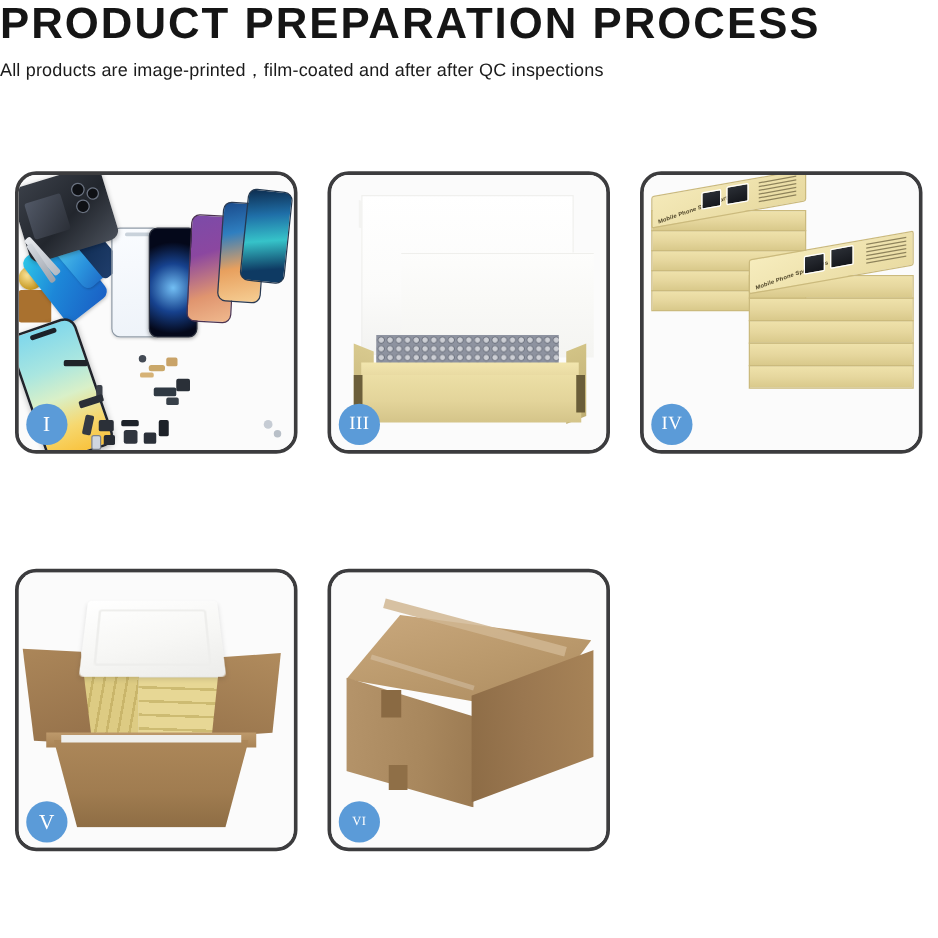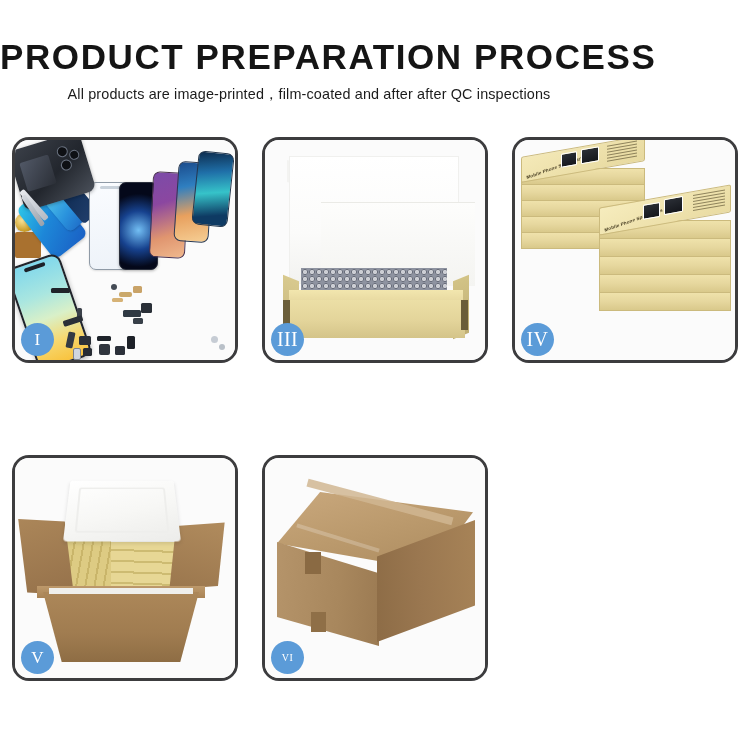--- a/index.html
+++ b/index.html
@@ -6,21 +6,21 @@
   html,body { width:750px; height:750px; }
   body {
     background:#ffffff;
     font-family:"Liberation Sans", sans-serif;
     color:#111;
     overflow:hidden;
     position:relative;
   }
 
   
-  #header { width:618px; padding-top:38px; text-align:center; }
+  #header { width:618px; }
   #main-title {
     font-size:35px;
     font-weight:700;
     letter-spacing:1.6px;
     color:#151515;
     line-height:1.08;
     white-space:nowrap;
   }
   #subtitle {
     margin-top:9px;
@@ -65,21 +65,21 @@
     border-radius:50%;
     background:#5b9bd8;
     color:#ffffff;
     font-family:"Liberation Serif", serif;
     font-size:17px;
     line-height:33px;
     text-align:center;
     letter-spacing:0.4px;
     z-index:40;
   }
-  .badge.wide { font-size:20px; }
+  .badge.wide { font-size:15px; }
   .badge.xwide { font-size:10px; }
 
   
   .ph { position:absolute; border-radius:5px; overflow:hidden; }
 
   
   #p1-blue1 {
     left:16px; top:50px; width:42px; height:64px;
     background:linear-gradient(150deg,#2ec8e8 0%,#1d87d8 45%,#1a5fc4 100%);
     transform:rotate(-38deg);

